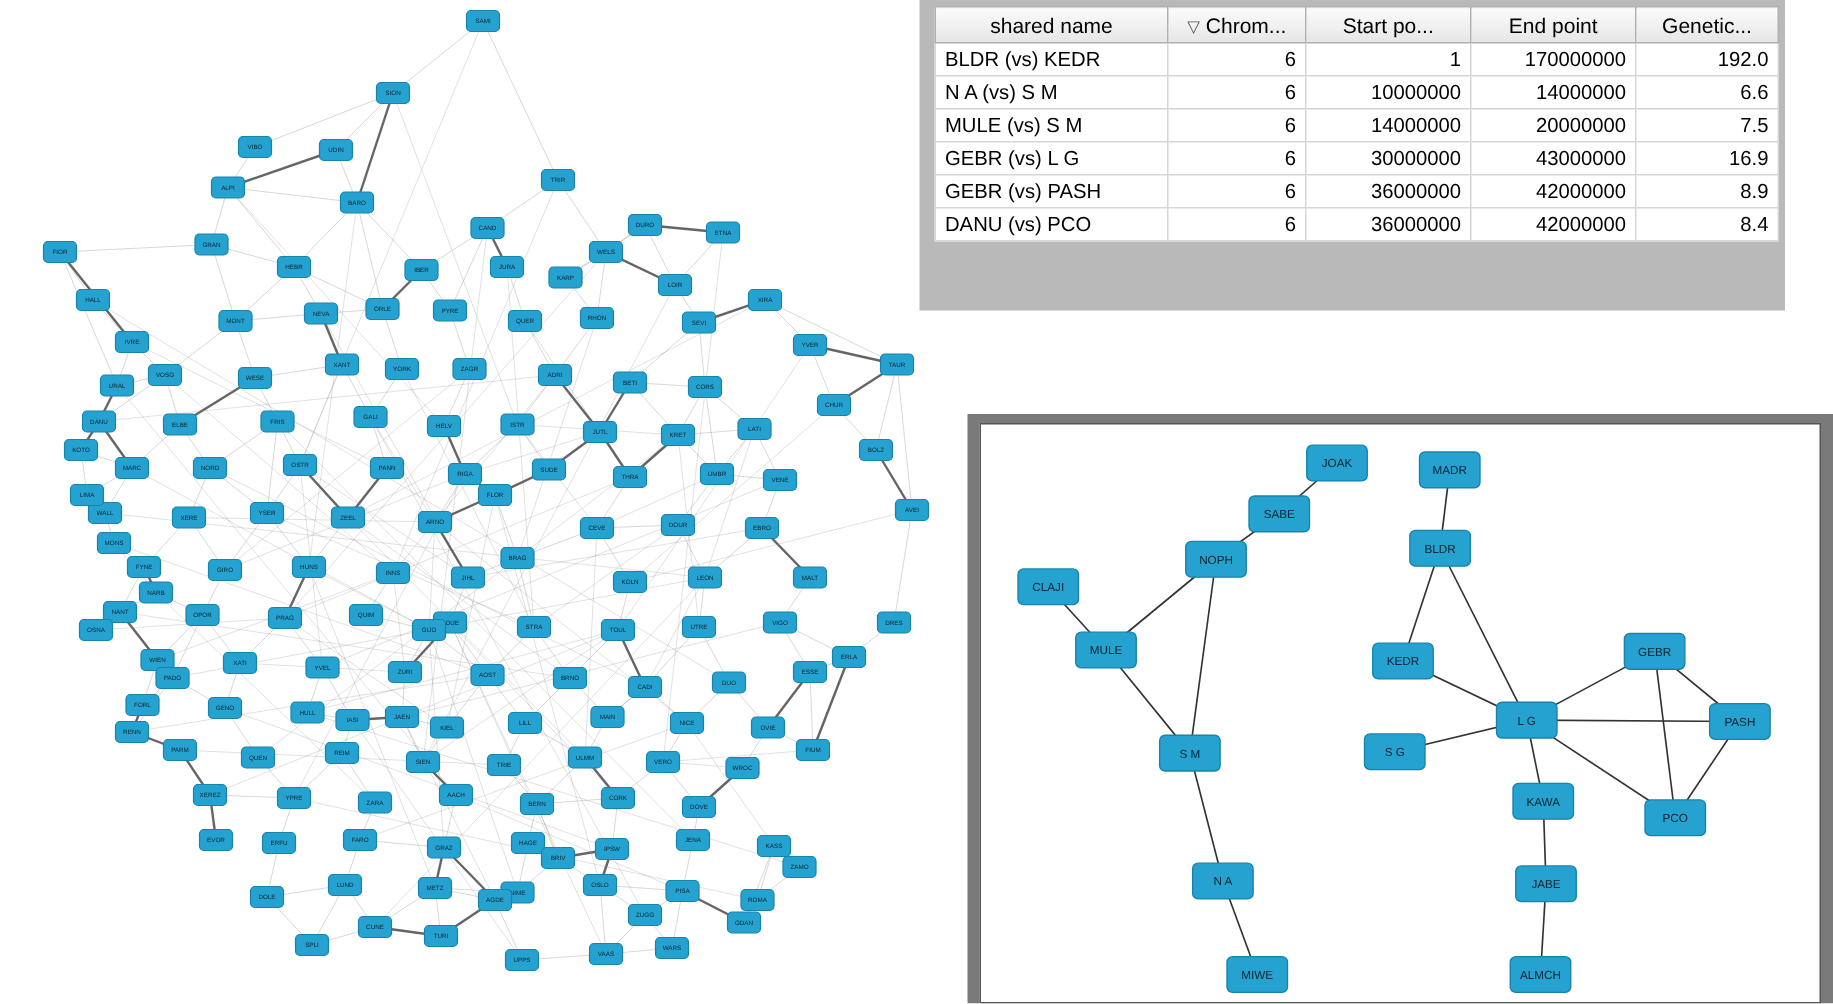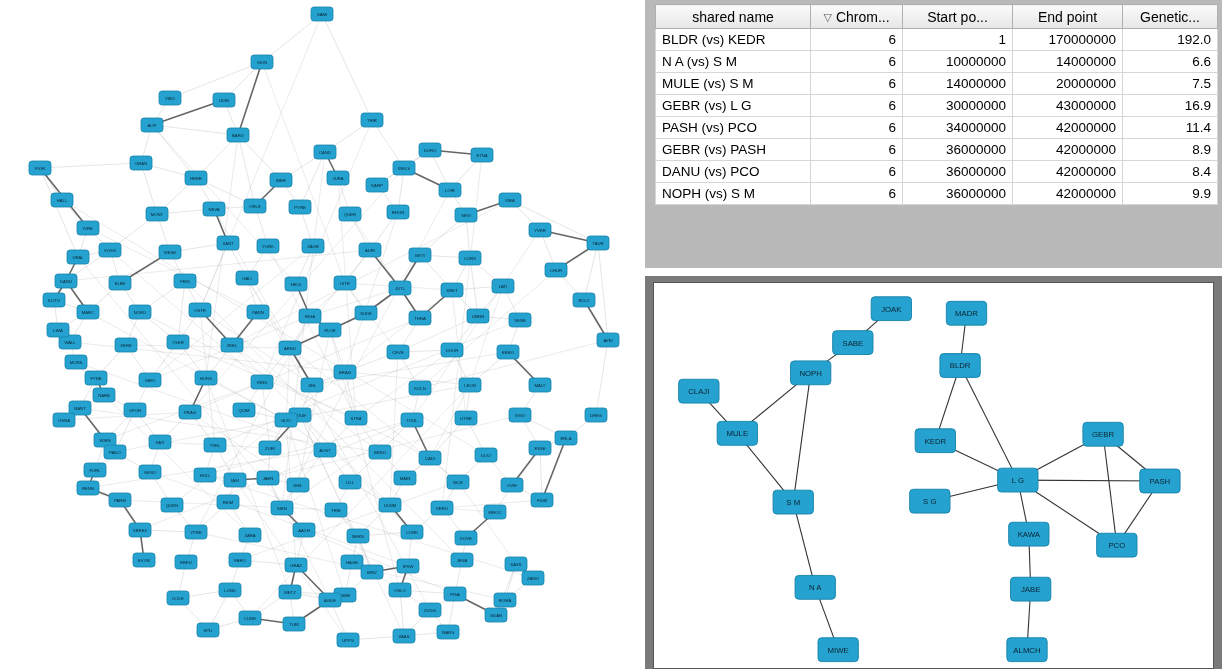--- a/index.html
+++ b/index.html
@@ -22,22 +22,22 @@
     left: 0; top: 0;
     width: 645px; height: 669px;
     background: #ffffff;
     overflow: hidden;
   }
   #network-main svg { display: block; }
 
   
   #table-panel {
     position: absolute;
-    left: 645px; top: 0;
-    width: 577px; height: 268px;
+    left: 613px; top: 0;
+    width: 577px; height: 207px;
     background: #b9b9b9;
     box-sizing: border-box;
     padding: 4px 4px 4px 10px;
     overflow: hidden;
   }
   table.data-table {
     border-collapse: collapse;
     width: 100%;
     background: #ffffff;
     font-size: 13.5px;
@@ -1154,46 +1154,32 @@
             <td class="col-num">7.5</td>
           </tr>
           <tr>
             <td class="col-name">GEBR (vs) L G</td>
             <td class="col-num">6</td>
             <td class="col-num">30000000</td>
             <td class="col-num">43000000</td>
             <td class="col-num">16.9</td>
           </tr>
           <tr>
-            <td class="col-name">PASH (vs) PCO</td>
-            <td class="col-num">6</td>
-            <td class="col-num">34000000</td>
-            <td class="col-num">42000000</td>
-            <td class="col-num">11.4</td>
-          </tr>
-          <tr>
             <td class="col-name">GEBR (vs) PASH</td>
             <td class="col-num">6</td>
             <td class="col-num">36000000</td>
             <td class="col-num">42000000</td>
             <td class="col-num">8.9</td>
           </tr>
           <tr>
             <td class="col-name">DANU (vs) PCO</td>
             <td class="col-num">6</td>
             <td class="col-num">36000000</td>
             <td class="col-num">42000000</td>
             <td class="col-num">8.4</td>
-          </tr>
-          <tr>
-            <td class="col-name">NOPH (vs) S M</td>
-            <td class="col-num">6</td>
-            <td class="col-num">36000000</td>
-            <td class="col-num">42000000</td>
-            <td class="col-num">9.9</td>
           </tr>
         </tbody>
     </table>
   </div>
 
   <div id="subnetwork-panel">
     <div id="subnetwork-inner">
       <svg id="sub-svg" width="559" height="385" viewBox="0 0 580 420">
           <g>
             <line x1="244" y1="28" x2="202" y2="65" stroke="#333333" stroke-width="1.2"></line>

